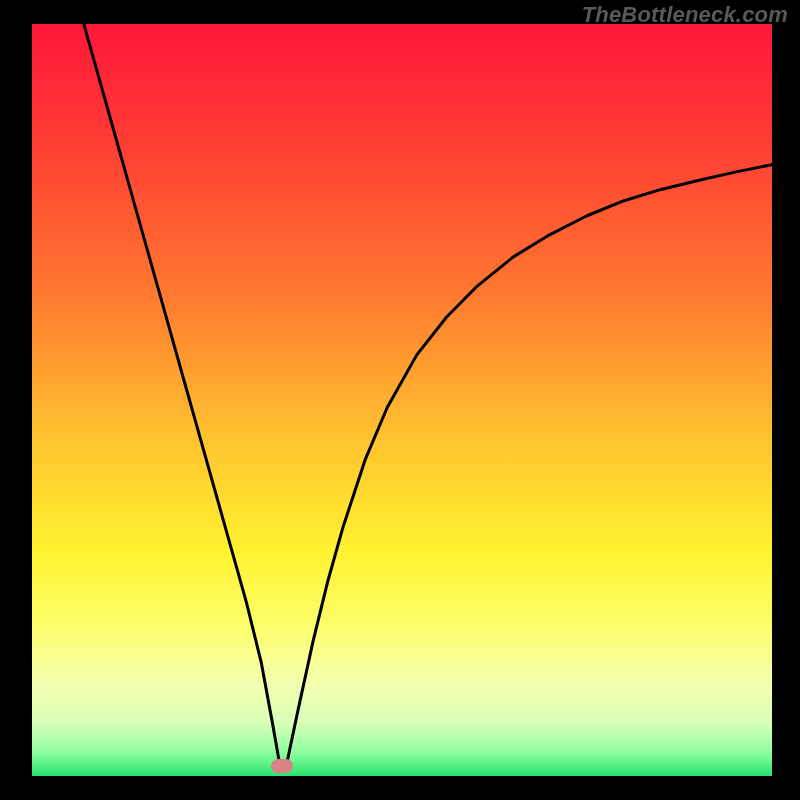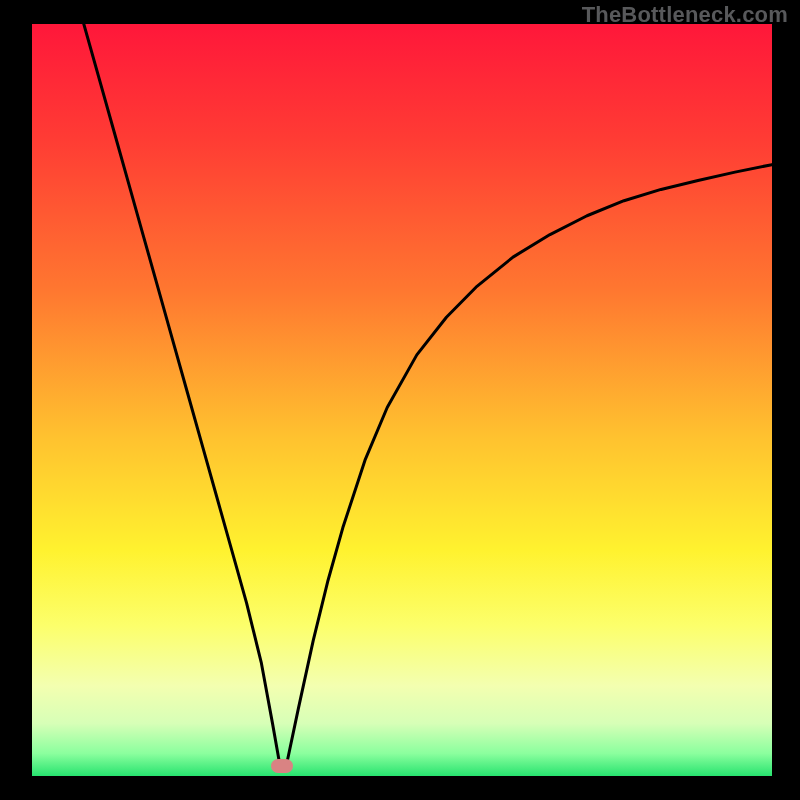--- a/index.html
+++ b/index.html
@@ -27,20 +27,21 @@
   }
   .watermark {
     position: absolute;
     top: 2px;
     right: 12px;
     font-family: Arial, Helvetica, sans-serif;
     font-size: 22px;
     font-weight: 600;
     color: #58595b;
     letter-spacing: 0.2px;
+    font-style: italic;
   }
   .marker {
     position: absolute;
     width: 22px;
     height: 14px;
     background: #d98383;
     border-radius: 7px;
     transform: translate(-50%, -50%);
   }
 </style>

